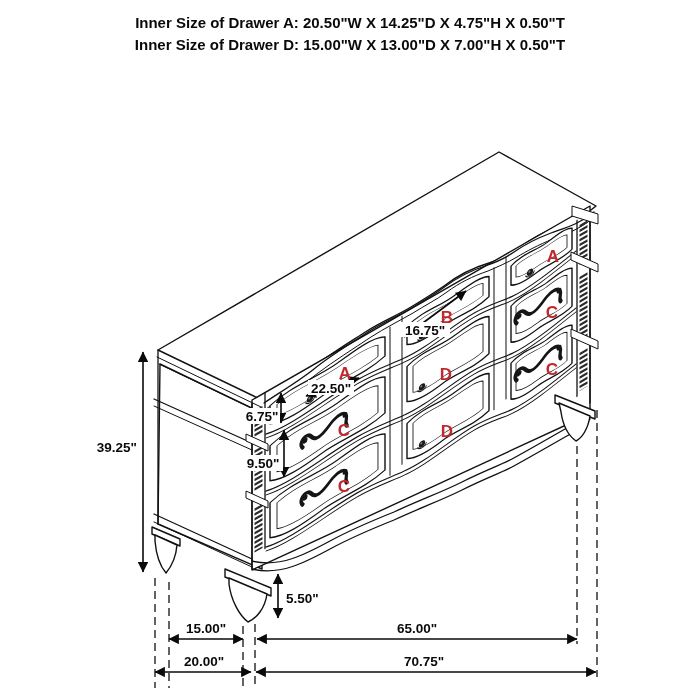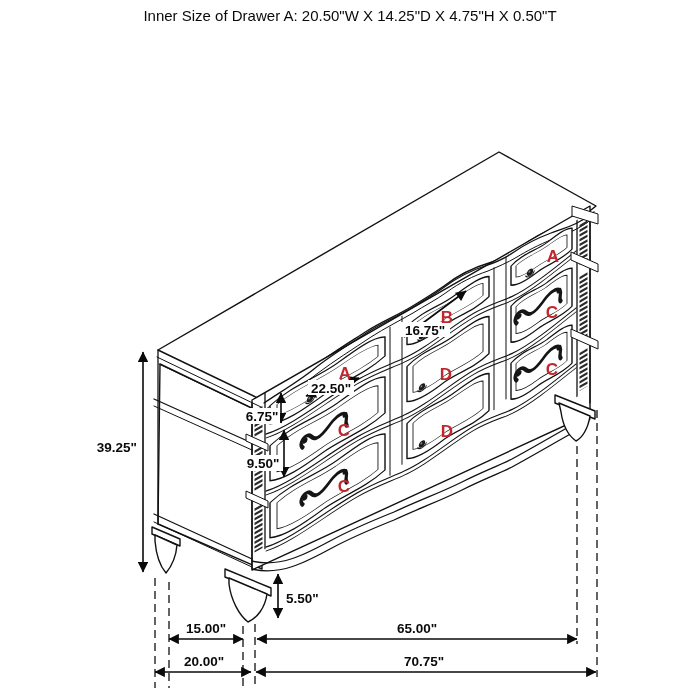--- a/index.html
+++ b/index.html
@@ -1,36 +1,37 @@
 <!DOCTYPE html>
 <html><head>
 <meta charset="utf-8">
 <style>
   html,body{margin:0;padding:0;background:#fff;width:700px;height:700px;overflow:hidden;}
   .page{position:relative;width:700px;height:700px;background:#fff;font-family:"Liberation Sans",sans-serif;}
-  .hdr{position:absolute;top:5px;left:0;width:700px;text-align:center;
-       font-weight:normal;font-size:15px;line-height:21.5px;color:#0a0a0a;letter-spacing:0;}
+  .hdr{position:absolute;top:12px;left:0;width:700px;text-align:center;
+       font-weight:bold;font-size:15px;line-height:21.5px;color:#0a0a0a;letter-spacing:0;}
   svg{position:absolute;top:0;left:0;}
   .ln{fill:none;stroke:#111;stroke-width:1.3;stroke-linejoin:round;stroke-linecap:round;}
   .fw{fill:#fff;stroke:#111;stroke-width:1.4;stroke-linejoin:round;}
   .thin{stroke-width:1;}
   .dim{stroke:#0a0a0a;stroke-width:1.6;fill:none;}
   .dash{stroke:#222;stroke-width:1.4;stroke-dasharray:8 5;fill:none;}
   .hatch{stroke:#2a2a2a;stroke-width:8;stroke-dasharray:2.5 2.2;fill:none;}
   .halo{fill:#fff;stroke:none;}
   text.dimtxt{font-family:"Liberation Sans",sans-serif;font-weight:bold;font-size:13.5px;fill:#0a0a0a;}
   text.red{font-family:"Liberation Sans",sans-serif;font-weight:bold;font-size:17px;}
 </style>
 </head>
 <body>
 
 <div class="page">
 
   <div class="hdr">
     <div>Inner Size of Drawer A: 20.50"W X 14.25"D X 4.75"H X 0.50"T</div>
+    <div>Inner Size of Drawer D: 15.00"W X 13.00"D X 7.00"H X 0.50"T</div>
   </div>
 
   <svg width="700" height="700" viewBox="0 0 700 700">
     <defs>
       <marker id="arr" viewBox="0 0 10 10" refX="9.5" refY="5" markerWidth="8" markerHeight="6.5" orient="auto-start-reverse">
         <path d="M0,0 L10,5 L0,10 Z" fill="#0a0a0a"></path>
       </marker>
       <path id="dw-L1" d="M0,8 C21,0 46,7 67,4 C86,1 104,-2 115,5 L115,24 C94,31 71,25 52,28 C33,31 14,33 0,26 Z"></path>
       <path id="dw-L2" d="M0,8 C21,0 46,7 67,4 C86,1 104,-2 115,5 L115,41 C94,48 71,42 52,45 C33,48 14,50 0,43 Z"></path>
       <path id="dw-M1" d="M0,7 C15,0 33,6 48,3 C62,1 74,-1 82,4 L82,24 C67,30 50,25 37,27 C23,30 10,31 0,25 Z"></path>

